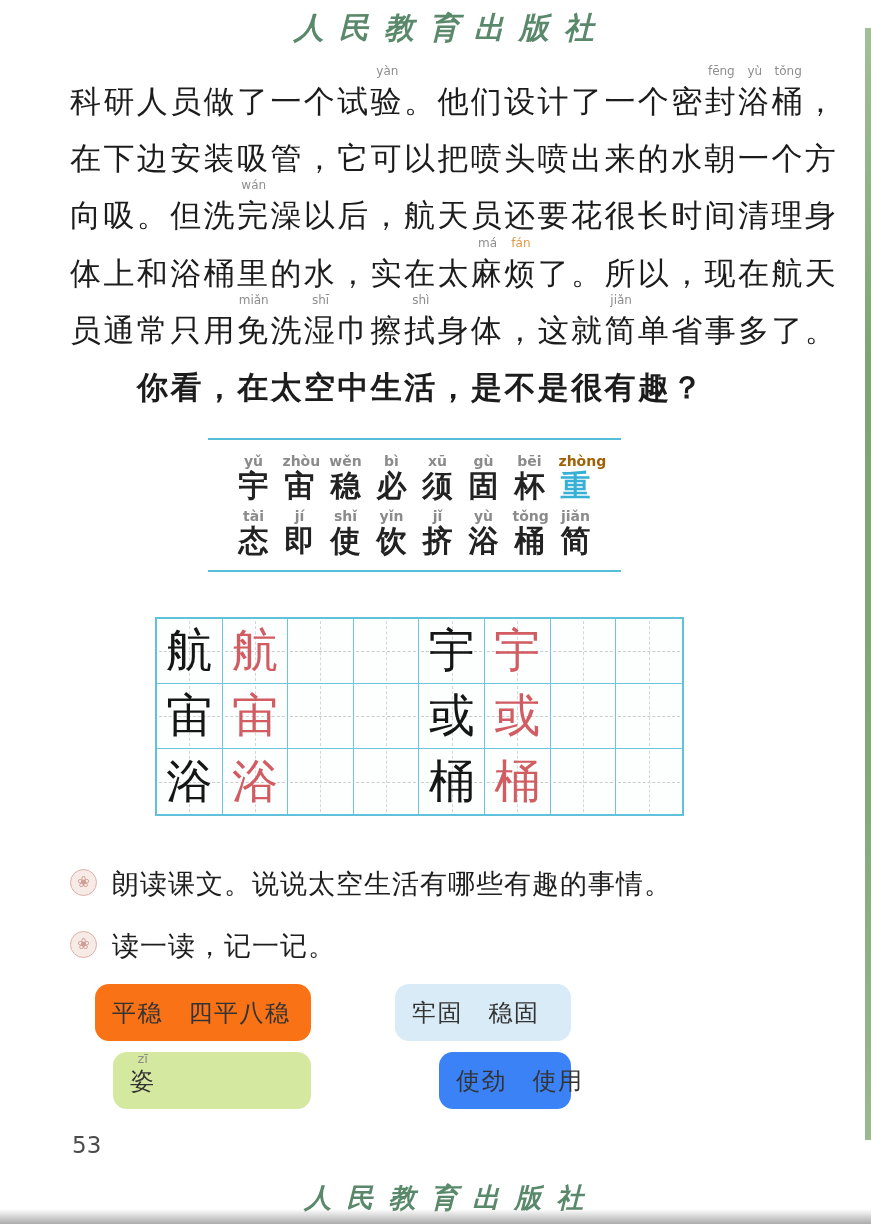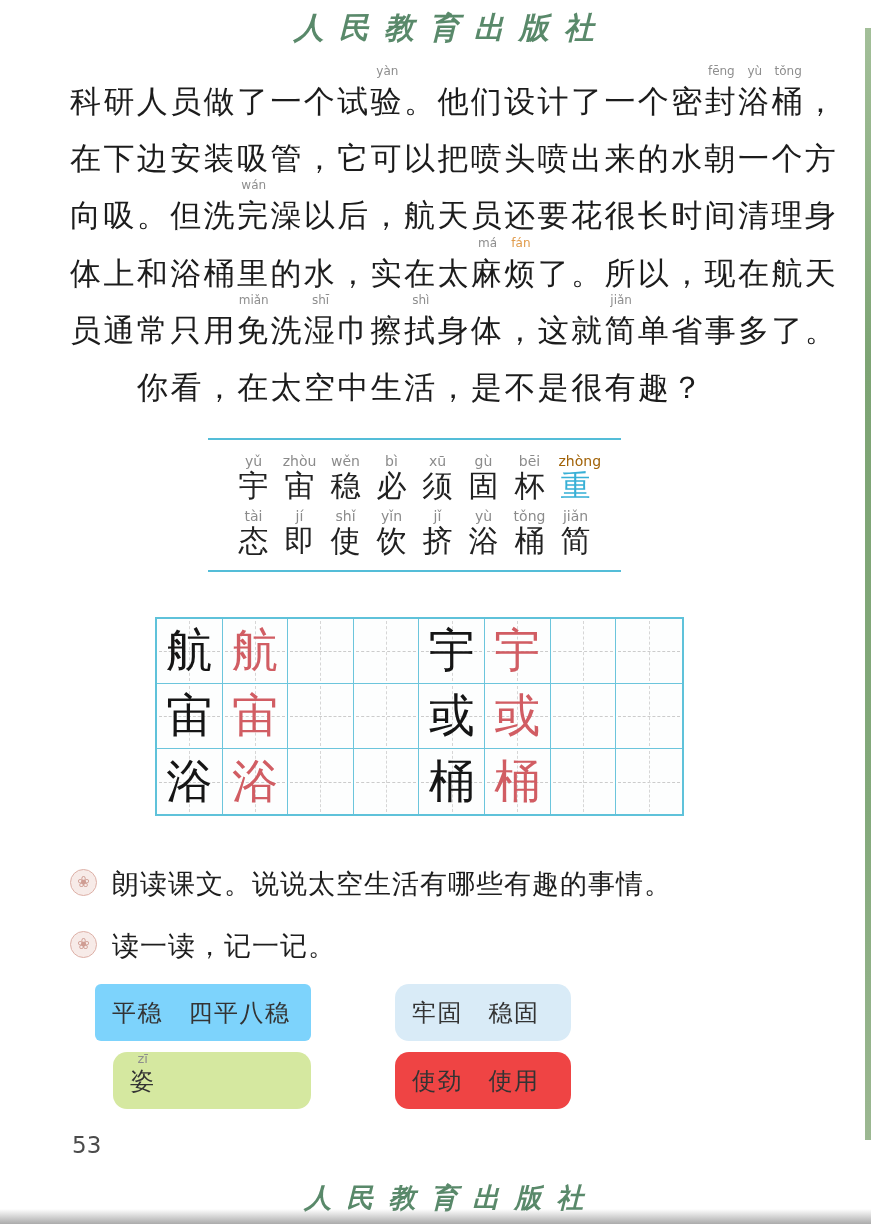--- a/index.html
+++ b/index.html
@@ -9,32 +9,32 @@
   
   .logo{position:absolute;left:16px;width:100%;text-align:center;
         font-family:"DejaVu Serif","Liberation Serif",serif;font-style:italic;font-weight:bold;
         color:#4c7f5e;letter-spacing:15px;opacity:.92;}
   .logo.top{top:8px;font-size:30px;}
   .logo.bottom{top:1180px;font-size:27px;}
 
   
   .passage{position:absolute;left:70px;top:81px;width:748px;}
   .pline{position:relative;height:57.2px;font-size:31px;letter-spacing:2.4px;color:#1c1c1c;white-space:nowrap;}
-  .pline.indent{padding-left:67px;}
+  .pline.indent{padding-left:67px;font-weight:bold;}
   .seg{position:relative;display:inline-block;}
   .py{position:absolute;top:-17px;left:50%;transform:translateX(-50%);
       font-family:"DejaVu Sans","Liberation Sans",sans-serif;
       font-size:12px;letter-spacing:0;color:#8e8e8e;white-space:nowrap;line-height:15px;}
   .py.orange{color:#e09a4a;}
 
   
   .charbox{position:absolute;left:208px;top:438px;width:413px;height:134px;
            border-top:2px solid #54bdd8;border-bottom:2px solid #54bdd8;
            box-sizing:border-box;padding-top:13px;}
-  .cbrow{display:flex;justify-content:center;gap:12px;margin-bottom:6px;}
+  .cbrow{display:flex;justify-content:center;gap:12px;margin-bottom:6px;font-weight:bold;}
   .cbcell{width:34px;text-align:center;}
   .cpy{font-family:"DejaVu Sans","Liberation Sans",sans-serif;font-size:14px;color:#8b8b8b;
        height:16px;line-height:16px;white-space:nowrap;}
   .cch{font-size:30px;line-height:33px;color:#222222;}
   .cbcell.hl .cpy{color:#a16207;}
   .cbcell.hl .cch{color:#38b0d6;}
 
   
   .wgrid{position:absolute;left:155px;top:617px;display:grid;
          grid-template-columns:repeat(8,65.6px);grid-auto-rows:65px;
@@ -58,24 +58,24 @@
           font-family:"DejaVu Sans","Liberation Sans",sans-serif;
           font-size:15px;color:#cf9d93;line-height:1;}
   .extext{font-size:27px;letter-spacing:1px;color:#1e1e1e;white-space:nowrap;}
 
   
   .wordboxes{position:absolute;left:95px;top:984px;display:grid;
              grid-template-columns:216px 176px;column-gap:84px;row-gap:11px;grid-auto-rows:57px;}
   .wbox{border-radius:14px;display:flex;align-items:center;padding-left:17px;box-sizing:border-box;
         font-size:24px;letter-spacing:1.5px;color:#333333;white-space:nowrap;}
   .wbox .py{font-size:13px;top:-14px;}
-  .wb-salmon{background:#7dd3fc;border-radius:6px;}
+  .wb-salmon{background:#f97316;}
   .wb-blue{background:#d9ebf7;}
   .wb-green{background:#d5e8a0;margin-left:18px;}
-  .wb-lavender{background:#ef4444;}
+  .wb-lavender{background:#3b82f6;margin-left:44px;}
 
   
   .pagenum{position:absolute;left:72px;top:1132px;
            font-family:"DejaVu Sans","Liberation Sans",sans-serif;
            font-size:23px;color:#4b4b4b;}
   .edgeband{position:absolute;right:0;top:28px;width:6px;height:1112px;
             background:linear-gradient(to bottom,#a3bf99,#7da474 30%,#83a97b 70%,#9cb892);}
   .bottomshadow{position:absolute;left:0;right:0;bottom:0;height:15px;
             background:linear-gradient(to bottom,rgba(185,185,185,0),#ababab);}
 </style>

